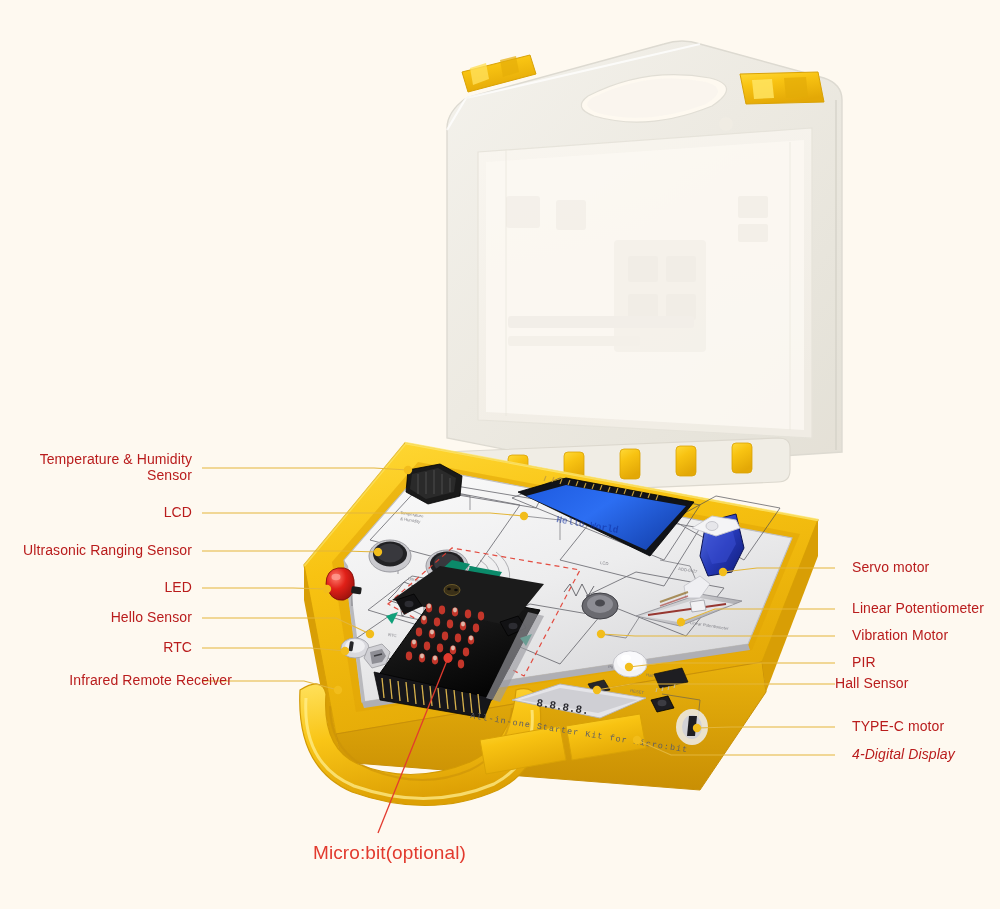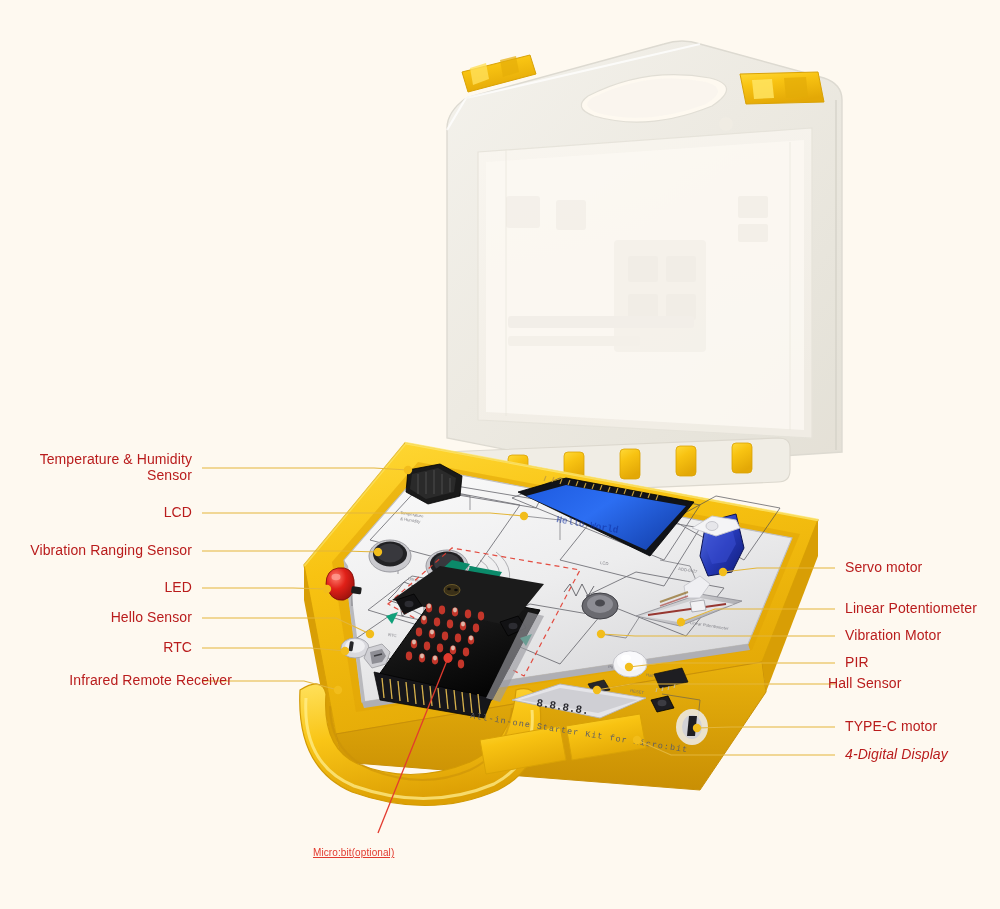--- a/index.html
+++ b/index.html
@@ -19,22 +19,22 @@
   
   .label {
     position: absolute;
     font-size: 14px;
     line-height: 15.5px;
     color: #b91c1c;
     white-space: pre-line;
     letter-spacing: .1px;
   }
   .label.left  { text-align: right; }
-  .label.right { text-align: center; }
-  .label.red   { color: #E23A2E; font-size: 10px; text-decoration: underline; }
+  .label.right { text-align: center; margin-left: 7px; }
+  .label.red   { color: #E23A2E; font-size: 19px; }
 
   
   #overlay { position: absolute; inset: 0; pointer-events: none; }
 
   
   #product { position: absolute; left: 0; top: 0; width: 1000px; height: 909px; }
 </style>
 </head>
 <body>
 
@@ -501,21 +501,21 @@
       </g>
     <g id="dots-bottom" fill="#E23A2E">
         <circle cx="448" cy="658" r="4.6"></circle>
       </g>
   </svg>
 
   <div id="labels-left">
       <div class="label left" style="right: 808px; top: 452px;">Temperature &amp; Humidity
 Sensor</div>
       <div class="label left" style="right: 808px; top: 505px;">LCD</div>
-      <div class="label left" style="right: 808px; top: 543px;">Vibration Ranging Sensor</div>
+      <div class="label left" style="right: 808px; top: 543px;">Ultrasonic Ranging Sensor</div>
       <div class="label left" style="right: 808px; top: 580px;">LED</div>
       <div class="label left" style="right: 808px; top: 610px;">Hello Sensor</div>
       <div class="label left" style="right: 808px; top: 640px;">RTC</div>
       <div class="label left" style="right: 768px; top: 673px;">Infrared Remote Receiver</div>
     </div>
   <div id="labels-right">
       <div class="label right" style="left: 845px; top: 560px;">Servo motor</div>
       <div class="label right" style="left: 845px; top: 601px;">Linear Potentiometer</div>
       <div class="label right" style="left: 845px; top: 628px;">Vibration Motor</div>
       <div class="label right" style="left: 845px; top: 655px;">PIR</div>

